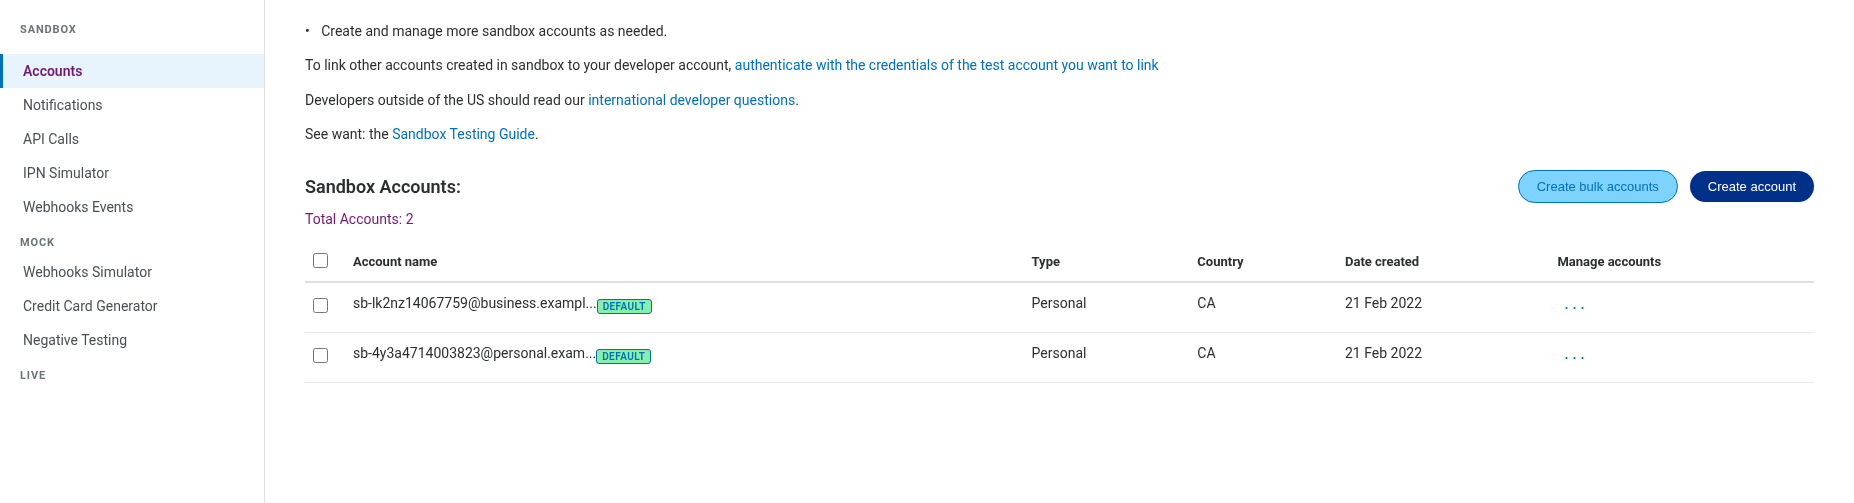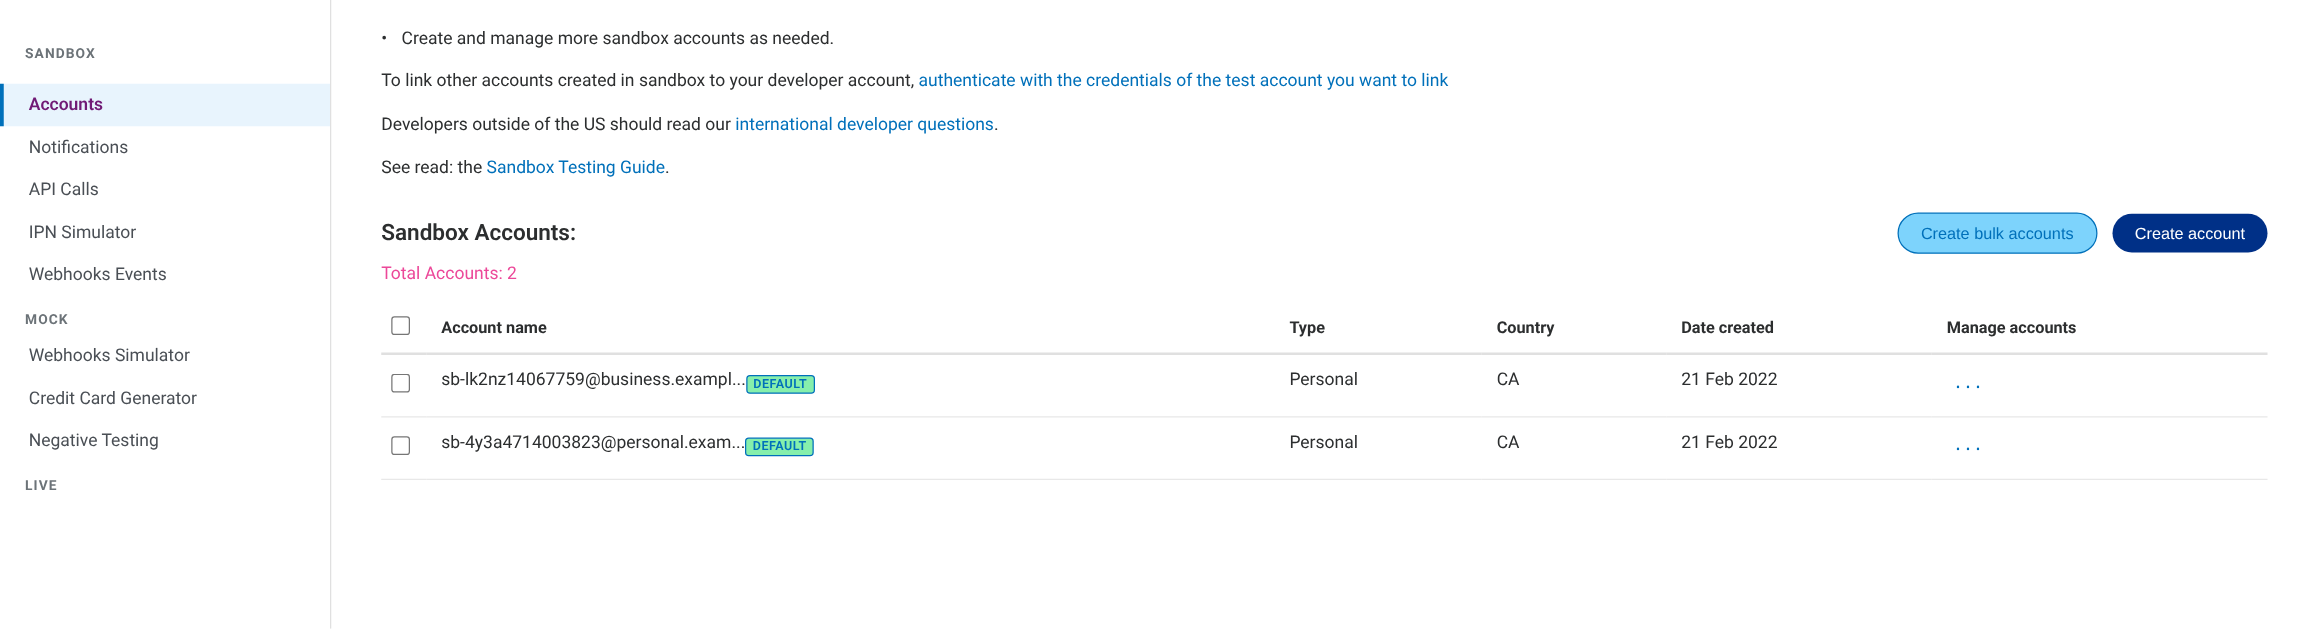--- a/index.html
+++ b/index.html
@@ -12,21 +12,21 @@
       height: 503px;
       overflow: hidden;
     }
 
     
     .sidebar {
       width: 265px;
       min-width: 265px;
       background: #fff;
       border-right: 1px solid #e0e0e0;
-      padding: 24px 0;
+      padding: 11px 0;
       overflow-y: auto;
     }
     .sidebar-section-label {
       font-size: 11px;
       font-weight: 700;
       color: #6c7378;
       letter-spacing: 0.08em;
       padding: 12px 20px 6px 20px;
       text-transform: uppercase;
     }
@@ -99,21 +99,21 @@
       color: #fff;
       border-radius: 20px;
       padding: 8px 18px;
       font-size: 13px;
       cursor: pointer;
       font-weight: 500;
     }
 
     .total-accounts {
       font-size: 14px;
-      color: #ec4899;
+      color: #701a75;
       margin-bottom: 16px;
     }
 
     
     .accounts-table {
       width: 100%;
       border-collapse: collapse;
       font-size: 14px;
     }
     .accounts-table thead tr {
@@ -212,21 +212,21 @@
     <span>To link other accounts created in sandbox to your developer account,</span>
     <a class="link" href="#">authenticate with the credentials of the test account you want to link</a>
   </p>
 
   <p class="intro-text">
     <span>Developers outside of the US should read our</span>
     <a class="link" href="#">international developer questions</a><span>.</span>
   </p>
 
   <p class="intro-text">
-    <span>See read: the</span>
+    <span>See want: the</span>
     <a class="link" href="#">Sandbox Testing Guide</a><span>.</span>
   </p>
 
   <div class="section-header">
     <span class="section-title">Sandbox Accounts:</span>
     <div class="section-buttons">
       <button class="btn-outline">Create bulk accounts</button>
       <button class="btn-primary">Create account</button>
     </div>
   </div>

